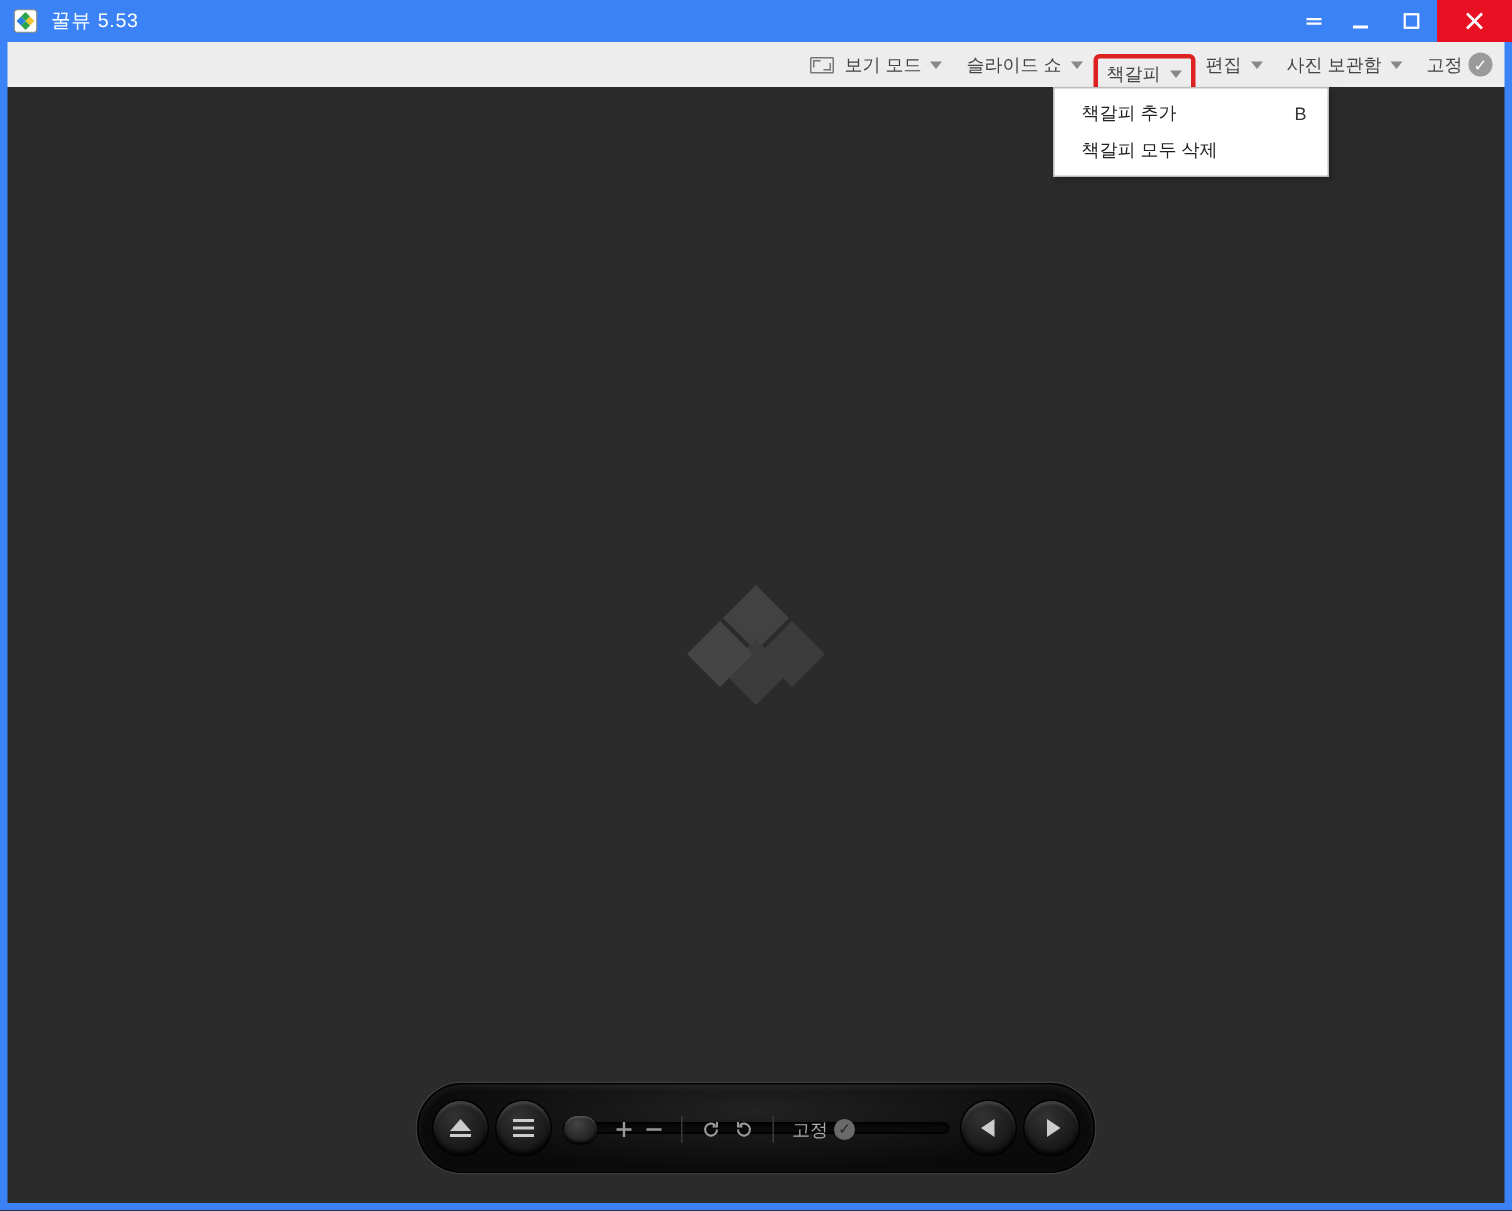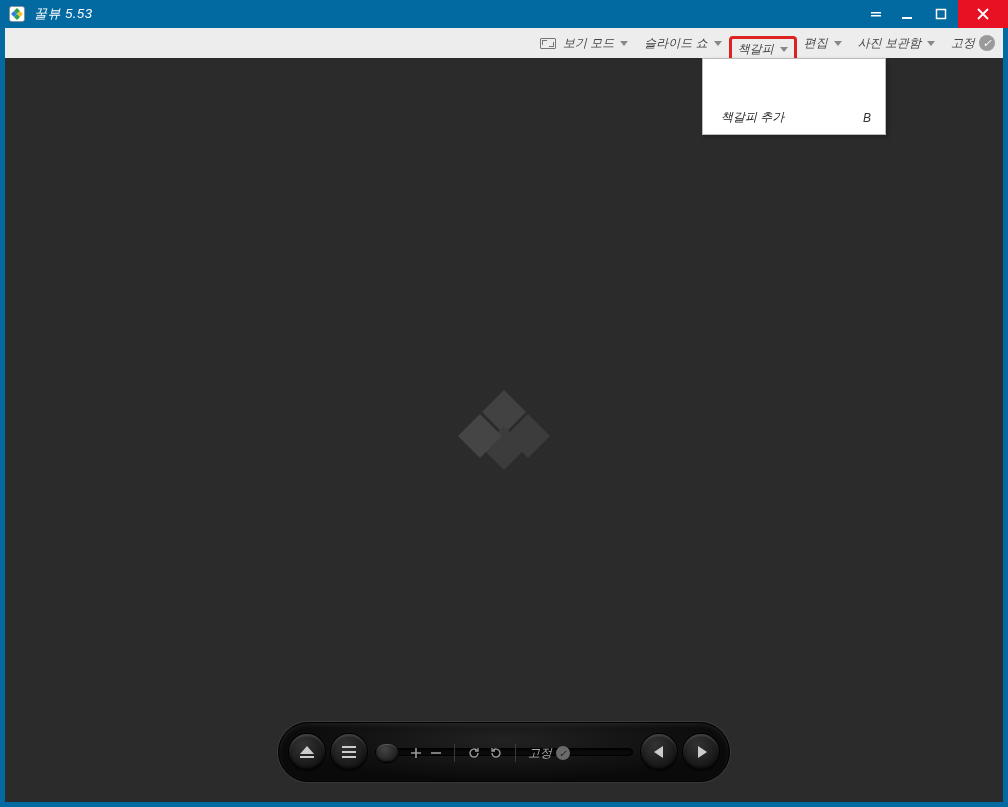--- a/index.html
+++ b/index.html
@@ -1,18 +1,18 @@
 <!DOCTYPE html>
 <html><head>
 <meta charset="utf-8">
 <style>
   * { box-sizing: border-box; margin: 0; padding: 0; }
   body { font-family: "Malgun Gothic", "Segoe UI", sans-serif; font-size: 12px; background: #000; width: 1008px; height: 807px; overflow: hidden; position: relative; }
   
-  .outer-frame { position: absolute; inset: 0; background: #0369a1; font-style: italic; }
+  .outer-frame { position: absolute; inset: 0; background: #3b82f6; }
   .titlebar { height: 28px; display: flex; align-items: center; padding: 0 0 0 8px; color: #fff; }
   .titlebar .app-icon { width: 18px; height: 18px; margin-right: 8px; }
   .titlebar .title { letter-spacing: 0.5px; font-size: 13px; }
   .titlebar .spacer { flex: 1; }
   .win-controls { display: flex; align-items: stretch; height: 28px; }
   .win-btn { width: 34px; display: flex; align-items: center; justify-content: center; color: #fff; }
   .win-btn.close { background: #e81123; width: 50px; }
   .win-btn.min-alt { width:28px; }
 
   .toolbar { position: absolute; left: 5px; right: 5px; top: 28px; height: 30px; background: #ededed; display: flex; align-items: center; justify-content: flex-end; padding: 0 6px; gap: 2px; }
@@ -20,21 +20,21 @@
   .tool-item .tri { width:0;height:0;border-left:4px solid transparent;border-right:4px solid transparent;border-top:5px solid #888; margin-left:2px; }
   .tool-item.fixed-check { padding-right: 2px; }
   .check-circle { width:16px;height:16px;border-radius:50%;background:#9a9a9a;display:flex;align-items:center;justify-content:center;color:#fff;font-size:11px; }
   .view-mode-ico { width:16px;height:11px;border:1.5px solid #777;border-radius:1px;margin-right:3px; position:relative; }
   .view-mode-ico::before, .view-mode-ico::after { content:""; position:absolute; width:4px;height:4px; }
   .view-mode-ico::before { border-left:1px solid #777;border-top:1px solid #777; left:1px; top:1px; }
   .view-mode-ico::after { border-right:1px solid #777;border-bottom:1px solid #777; right:1px; bottom:1px; }
   .tool-item.highlighted { outline: 3px solid #d22; outline-offset: -1px; margin-top: 12px; }
 
   .dropdown { position: absolute; top: 58px; left: 702px; width: 184px; background: #fff; border: 1px solid #bbb; box-shadow: 2px 2px 4px rgba(0,0,0,0.25); padding: 4px 0; z-index: 20; }
-  .dropdown-item { display: flex; align-items: center; padding: 4px 14px 4px 18px; color: #222; margin-top: 42px; }
+  .dropdown-item { display: flex; align-items: center; padding: 4px 14px 4px 18px; color: #222; }
   .dropdown-item .shortcut { margin-left: auto; color: #333; }
 
   .content { position: absolute; left: 5px; right: 5px; top: 58px; bottom: 5px; background: #2b2b2b; display:flex; align-items:center; justify-content:center; }
   .logo-center { opacity: 0.35; }
 
   .bottom-bar { position: absolute; left: 50%; transform: translateX(-50%); bottom: 20px; width: 452px; height: 60px; border-radius: 30px; background: radial-gradient(ellipse at 50% 30%, #222 0%, #0a0a0a 70%); border: 1px solid #000; box-shadow: 0 0 0 1px #3a3a3a, inset 0 2px 5px rgba(255,255,255,0.08); display: flex; align-items: center; padding: 0 10px; gap: 6px; z-index: 10; }
   .bb-btn { width: 36px; height: 36px; border-radius: 50%; background: radial-gradient(circle at 40% 30%, #333, #0a0a0a); box-shadow: inset 0 -2px 3px rgba(0,0,0,0.8), inset 0 2px 2px rgba(255,255,255,0.15), 0 0 0 1px #000; display: flex; align-items: center; justify-content: center; color: #ccc; }
   .bb-seek { flex: 1; height: 8px; background: #0a0a0a; border-radius: 4px; border:1px solid #000; box-shadow: inset 0 1px 2px rgba(0,0,0,0.9); position: relative; margin: 0 2px; }
   .bb-seek-knob { position:absolute; left:0; top:-5px; width:22px; height:18px; border-radius:9px; background: radial-gradient(circle at 40% 30%, #444, #111); box-shadow: inset 0 -1px 2px rgba(0,0,0,0.8), inset 0 1px 1px rgba(255,255,255,0.2), 0 1px 1px #000; }
   .bb-mini-row { display:flex; align-items:center; gap:8px; margin-left:4px; }
@@ -189,15 +189,19 @@
         <span class="tri-play"></span>
       </div>
     </div>
   </div>
 
   <div class="dropdown">
     <div class="dropdown-item">
       <span>책갈피 추가</span>
       <span class="shortcut">B</span>
     </div>
+    <div class="dropdown-item">
+      <span>책갈피 모두 삭제</span>
+      <span class="shortcut"></span>
+    </div>
   </div>
 
 </div>
 
 </body></html>

